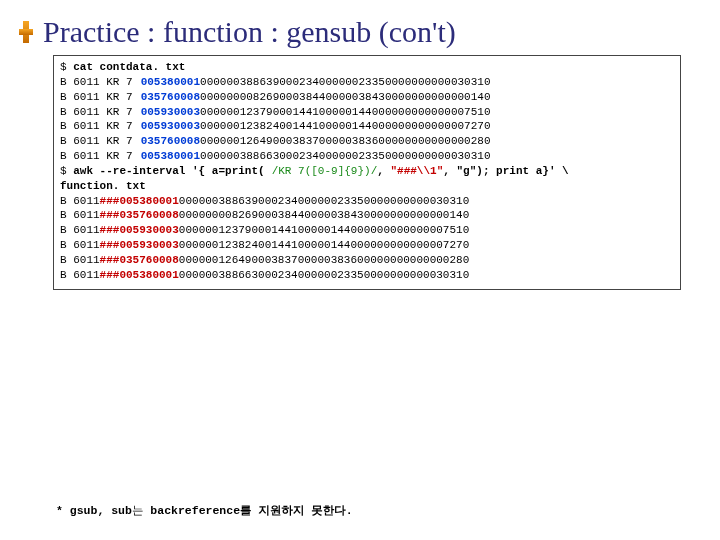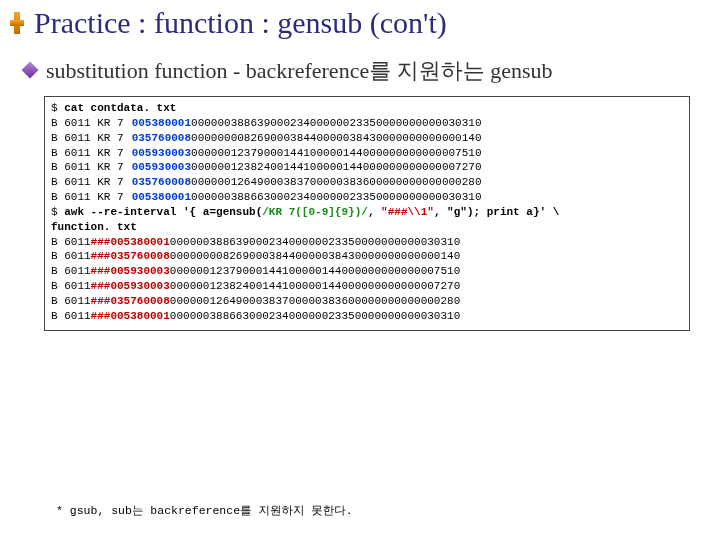--- a/index.html
+++ b/index.html
@@ -1,17 +1,17 @@
 <!DOCTYPE html>
 <html><head>
 <meta charset="utf-8">
 <style>
   * { margin: 0; padding: 0; box-sizing: border-box; }
   html, body { width: 720px; height: 540px; background: #fff; font-family: Arial, "Malgun Gothic", sans-serif; }
-  .slide { width: 720px; height: 540px; position: relative; padding: 0; }
+  .slide { width: 720px; height: 540px; position: relative; padding: 9px; }
 
   .title-row { display: flex; align-items: center; padding: 6px 16px 2px 10px; }
   .title-bullet {
     width: 14px; height: 22px; margin-right: 10px; position: relative;
   }
   .title-bullet::before {
     content:""; position:absolute; left:4px; top:0; width:6px; height:22px;
     background: linear-gradient(#f6a623,#c46a00);
   }
   .title-bullet::after {
@@ -37,53 +37,49 @@
     border: 1px solid #444;
     padding: 4px 6px 6px 6px;
     font-family: "Courier New", monospace;
     font-size: 11px;
     line-height: 1.35;
     color: #000;
     white-space: pre;
     overflow: hidden;
   }
   .codebox .blue { color: #003cd6; font-weight: bold; margin-left: 8px; }
-  .codebox .green { color: #1a8a1a; font-weight: bold; }
+  .codebox .green { color: #1a8a1a; font-weight: normal; margin-left: 7px; }
   .codebox .red { color: #c30000; font-weight: bold; }
 
   .footnote {
     position:absolute; left:56px; bottom:22px;
     font-family: "Courier New", monospace;
     font-size: 11.5px; color:#000;
   }
-  .footnote .bold { font-weight: normal; text-align: center; }
+  .footnote .bold { font-weight: bold; text-align: center; }
 </style>
 </head>
 <body>
 
 <div class="slide">
 
   <div class="title-row">
     <div class="title-bullet"></div>
     <div class="title-text">Practice : function : gensub (con't)</div>
   </div>
 
-  <div class="sub-row">
-    <div class="diamond"></div>
-    <div class="sub-text">substitution function - backreference를 지원하는 gensub</div>
-  </div>
 
   <div class="codebox"><span>$ </span><span class="bold" style="font-weight:bold">cat contdata. txt</span>
 <span><span>B 6011 KR 7</span><span class="blue">005380001</span><span>00000038863900023400000023350000000000030310</span></span>
 <span><span>B 6011 KR 7</span><span class="blue">035760008</span><span>00000000826900038440000038430000000000000140</span></span>
 <span><span>B 6011 KR 7</span><span class="blue">005930003</span><span>00000012379000144100000144000000000000007510</span></span>
 <span><span>B 6011 KR 7</span><span class="blue">005930003</span><span>00000012382400144100000144000000000000007270</span></span>
 <span><span>B 6011 KR 7</span><span class="blue">035760008</span><span>00000012649000383700000383600000000000000280</span></span>
 <span><span>B 6011 KR 7</span><span class="blue">005380001</span><span>00000038866300023400000023350000000000030310</span></span>
-<span>$ </span><span style="font-weight:bold"><span>awk --re-interval '{ a=gensub(</span><span class="green">/KR 7([0-9]{9})/</span><span>, </span><span class="red">"###\\1"</span><span>, "g"); print a}' \</span></span>
+<span>$ </span><span style="font-weight:bold"><span>awk --re-interval '{ a=print(</span><span class="green">/KR 7([0-9]{9})/</span><span>, </span><span class="red">"###\\1"</span><span>, "g"); print a}' \</span></span>
 <span style="font-weight:bold">function. txt</span>
 <span><span>B 6011</span><span class="red">###005380001</span><span>00000038863900023400000023350000000000030310</span></span>
 <span><span>B 6011</span><span class="red">###035760008</span><span>00000000826900038440000038430000000000000140</span></span>
 <span><span>B 6011</span><span class="red">###005930003</span><span>00000012379000144100000144000000000000007510</span></span>
 <span><span>B 6011</span><span class="red">###005930003</span><span>00000012382400144100000144000000000000007270</span></span>
 <span><span>B 6011</span><span class="red">###035760008</span><span>00000012649000383700000383600000000000000280</span></span>
 <span><span>B 6011</span><span class="red">###005380001</span><span>00000038866300023400000023350000000000030310</span></span></div>
 
   <div class="footnote">
     <span class="bold">* gsub, sub</span><span>는 </span><span class="bold">backreference</span><span class="bold">를 지원하지 못한다.</span>

